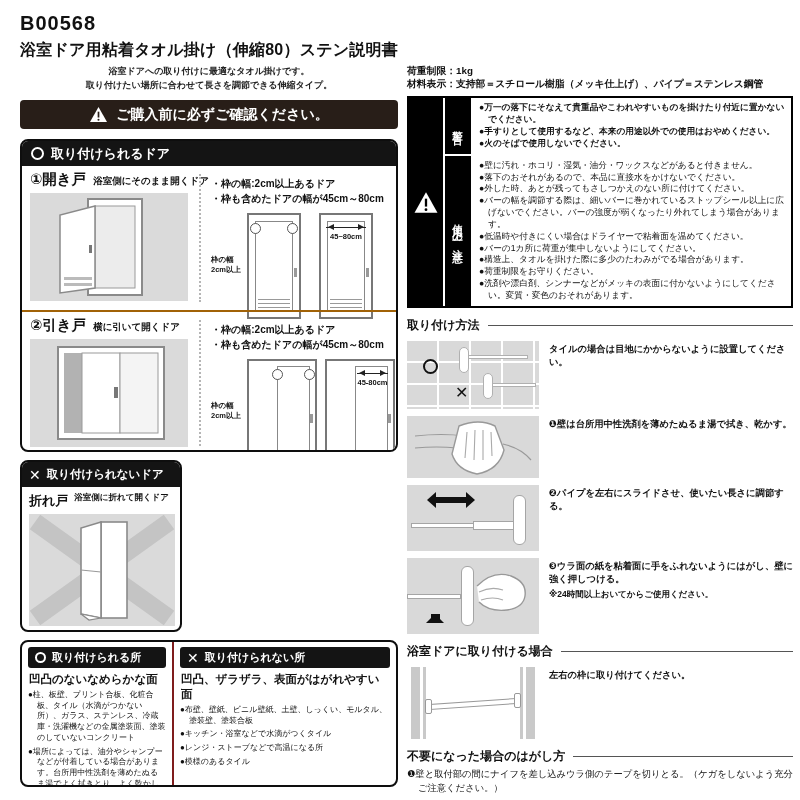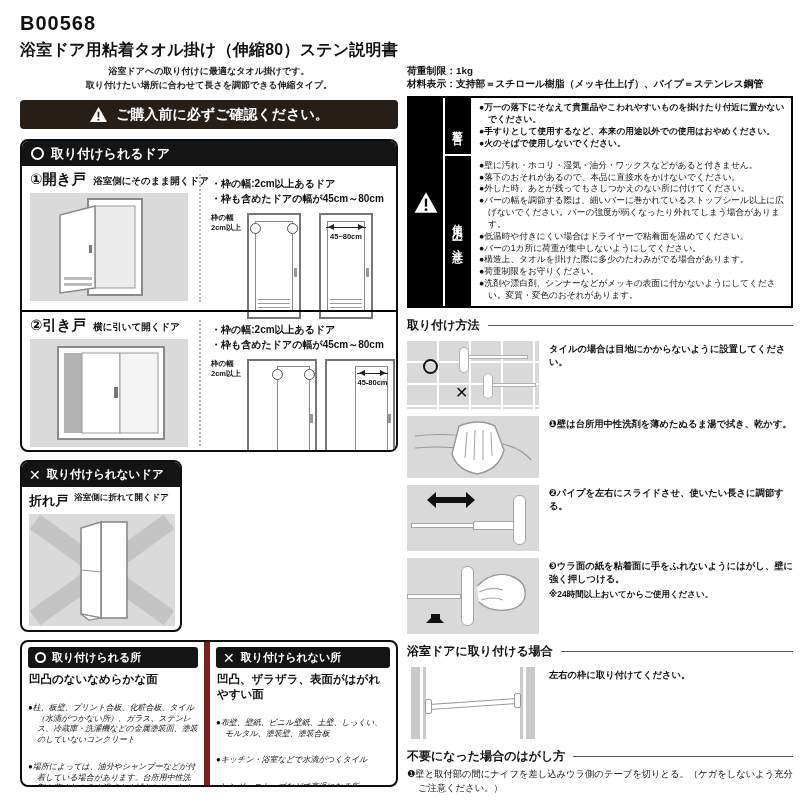--- a/index.html
+++ b/index.html
@@ -25,30 +25,30 @@
             gap:7px; padding:0 9px; font-size:13px; font-weight:bold; }
   .secbar2 { background:#141414; color:#fff; height:21px; border-radius:3px; display:flex;
              align-items:center; gap:6px; padding:0 7px; font-size:11px; font-weight:bold; }
   .ring  { width:13px; height:13px; border:2px solid #fff; border-radius:50%; flex:none; }
   .ring2 { width:11px; height:11px; border:2px solid #fff; border-radius:50%; flex:none; }
   .xglyph { font-size:14px; font-weight:bold; line-height:1; }
 
   
   #box-doors { margin-top:10px; height:313px; }
   .door-row { position:relative; height:144px; padding:4px 8px; }
-  .door-row.r2 { border-top:2px solid #000000; }
+  .door-row.r2 { border-top:2px solid #a16207; }
   .dr-title { display:flex; align-items:baseline; gap:7px; }
   .dr-title .big   { font-size:14.5px; font-weight:bold; }
   .dr-title .small { font-size:9.5px;  font-weight:bold; }
   .sketch { width:158px; height:108px; background:#dadada; margin-top:4px; position:relative; }
   .dotline { position:absolute; left:177px; top:8px; bottom:8px; border-left:2px dotted #b5b5b5; }
   .dr-right { position:absolute; left:189px; top:10px; right:5px; }
   .blt { font-size:10px; font-weight:bold; line-height:1.5; }
   .frames { margin-top:7px; display:flex; align-items:flex-start; }
-  .flabel { width:36px; font-size:7.5px; font-weight:bold; line-height:1.3; flex:none; }
+  .flabel { width:36px; font-size:7.5px; font-weight:bold; margin-top:42px; line-height:1.3; flex:none; }
   .dframe { position:relative; background:#fff; border:2px solid #777; flex:none; }
   .fr-n { width:54px; height:106px; }
   .fr-w { width:70px; height:106px; }
   .gapA { width:8px; flex:none; } .gapB { width:18px; flex:none; }
   .inner-n { position:absolute; left:6px; right:6px; top:6px; bottom:6px; border:1.5px solid #888; }
   .inner-w { position:absolute; left:42%; right:5px; top:5px; bottom:5px; border:1.5px solid #888; }
   .mcirc { position:absolute; width:11px; height:11px; border:1.5px solid #555; border-radius:50%; background:#fff; top:8px; }
   .mcirc.l { left:1px; } .mcirc.r { right:1px; }
   .mcirc.wl { left:calc(42% - 5px); } .mcirc.wr { right:0; }
   .vent { position:absolute; left:9px; right:9px; bottom:7px; height:11px;
@@ -67,24 +67,24 @@
   #box-nodoor .secbar { font-size:11.5px; padding:0 7px; gap:6px; }
   .nd-body { padding:5px 7px; }
   .nd-title { display:flex; align-items:flex-start; gap:6px; }
   .nd-title .big { font-size:13px; font-weight:bold; }
   .nd-title .small { font-size:8.5px; font-weight:bold; }
   .nd-sketch { width:146px; height:112px; background:#dadada; margin-top:4px; position:relative; overflow:hidden; }
 
   
   #box-places { margin-top:8px; height:147px; display:flex; }
   .half { padding:5px 6px; }
-  .half.l { width:188px; border-right:6px solid #7f1d1d; }
+  .half.l { width:152px; border-right:2px solid #7f1d1d; }
   .half.r { flex:1; }
   .subhead { font-size:11.5px; font-weight:bold; margin:4px 1px 2px; }
-  .pitem { font-size:8px; line-height:1.34; padding-left:9px; text-indent:-9px; margin-top:16px;font-style:italic; }
+  .pitem { font-size:8px; line-height:1.34; padding-left:9px; text-indent:-9px; margin-top:3px; }
 
   
   .spec { font-size:9.8px; font-weight:bold; line-height:1.35; }
   .warn-table { margin-top:6px; border:2px solid #000; display:grid;
                 grid-template-columns:34px 26px 1fr; gap:2px; background:#fff; }
   .cell-black { background:#000; color:#fff; display:flex; align-items:center; justify-content:center; }
   .cell-tri { grid-row:1/3; }
   .vtext { writing-mode:vertical-rl; text-orientation:upright; font-size:10.5px; font-weight:bold; letter-spacing:3px; }
   .cell-txt { padding:4px 6px; }
   .witem { font-size:8.7px; font-weight:bold; line-height:1.36; padding-left:9px; text-indent:-9px; }

